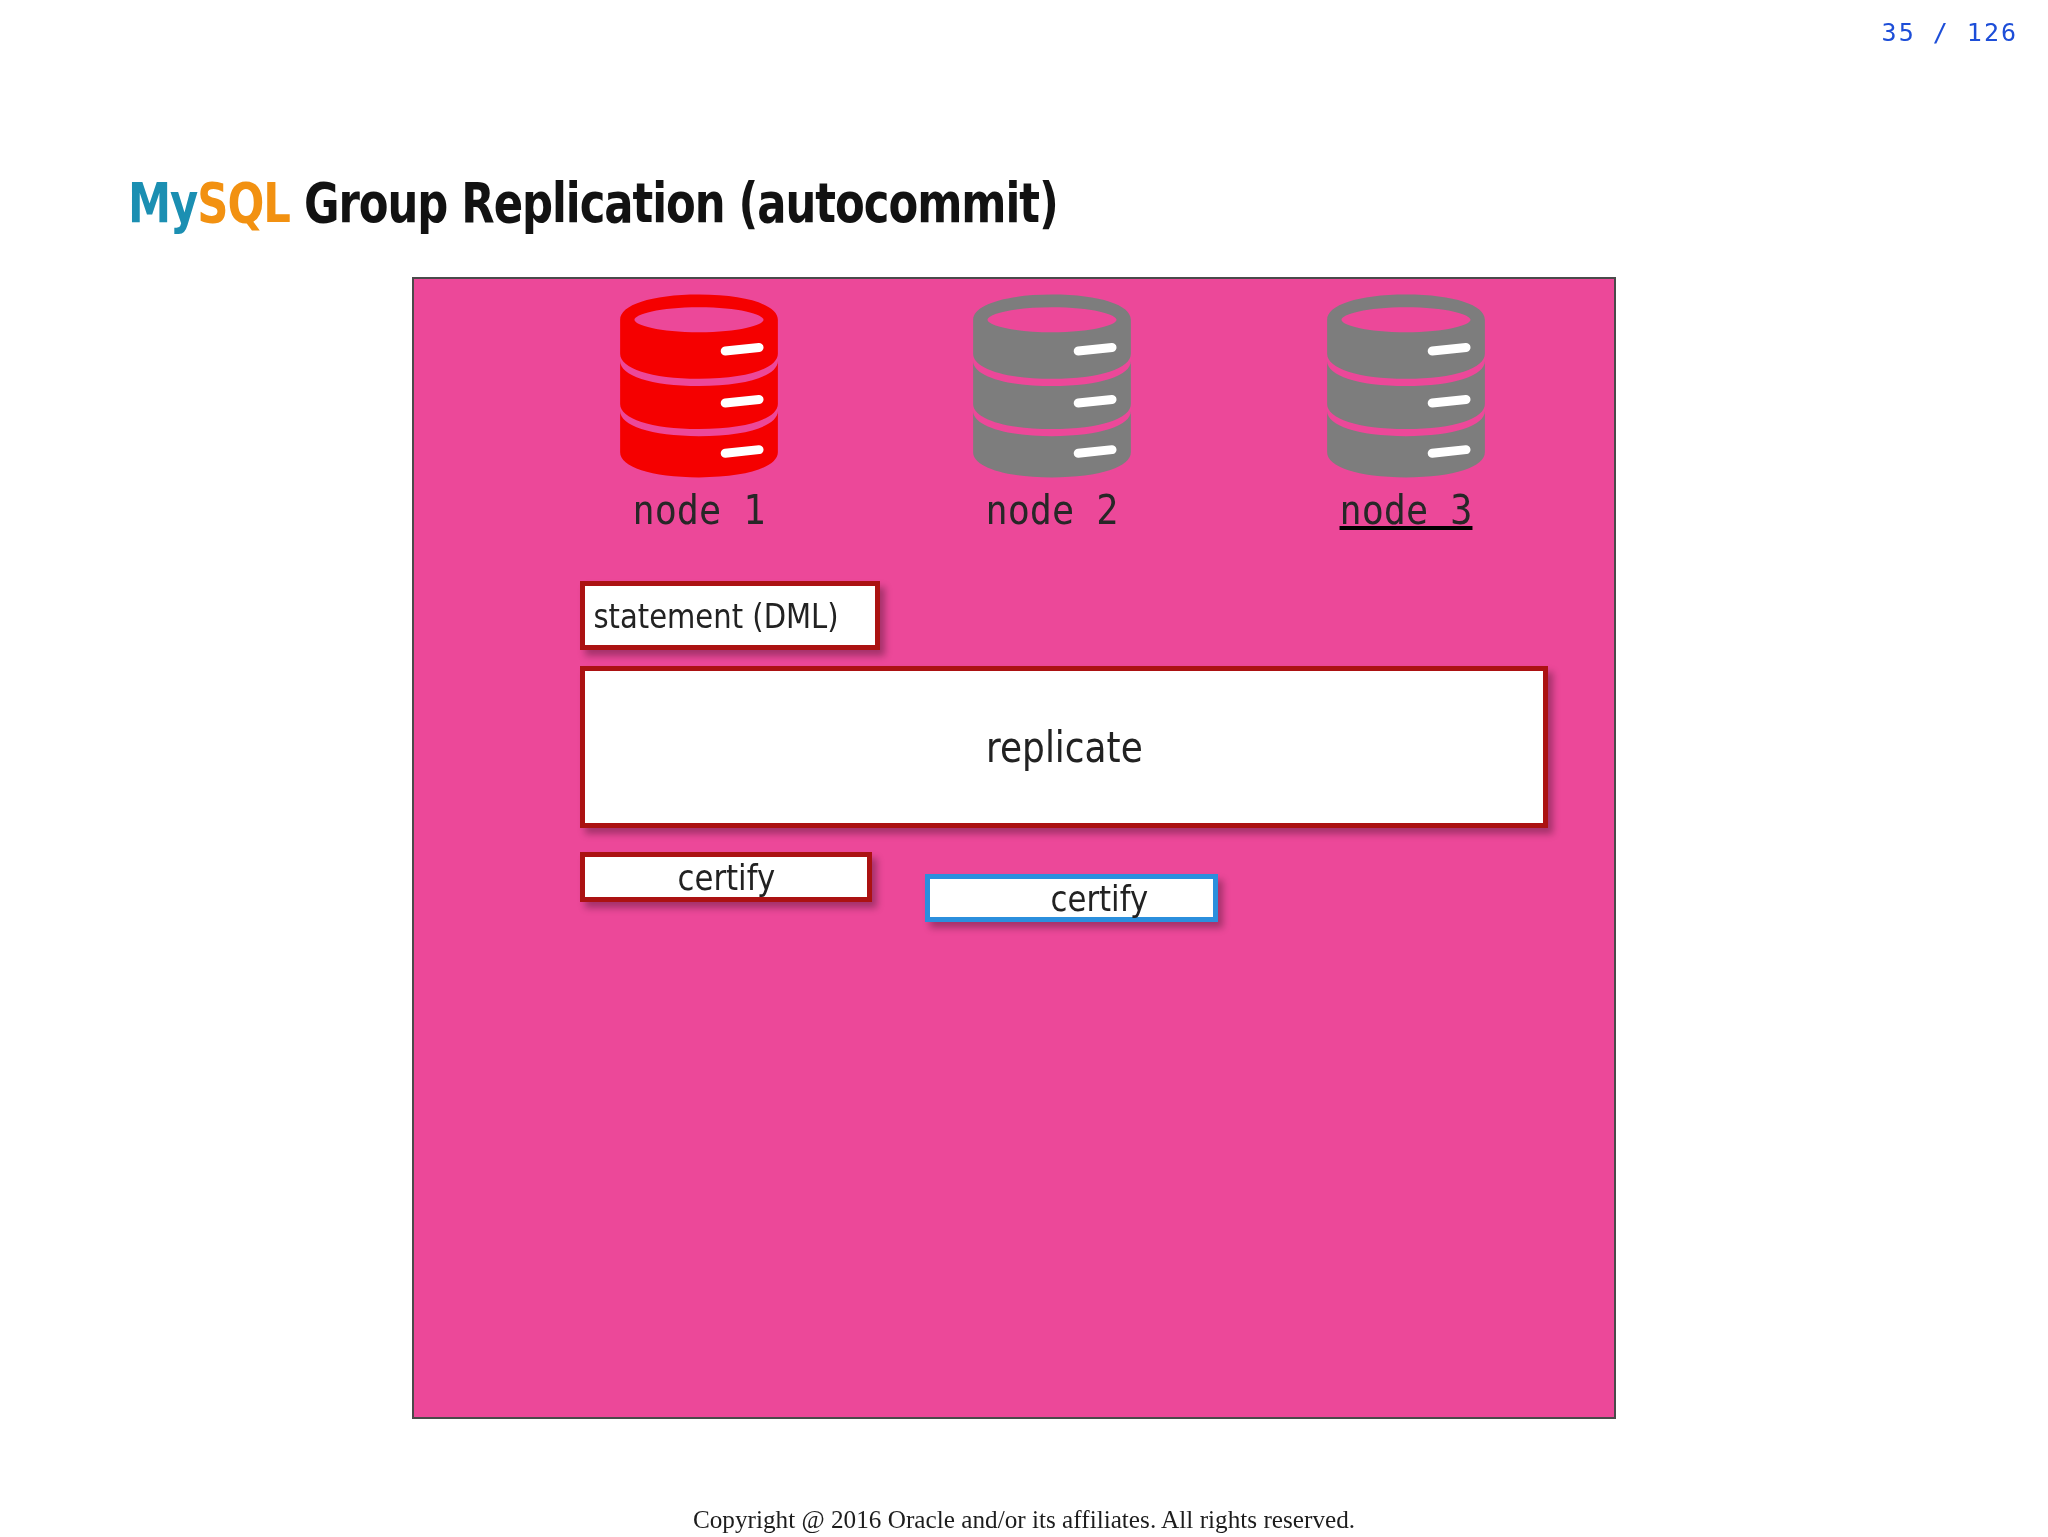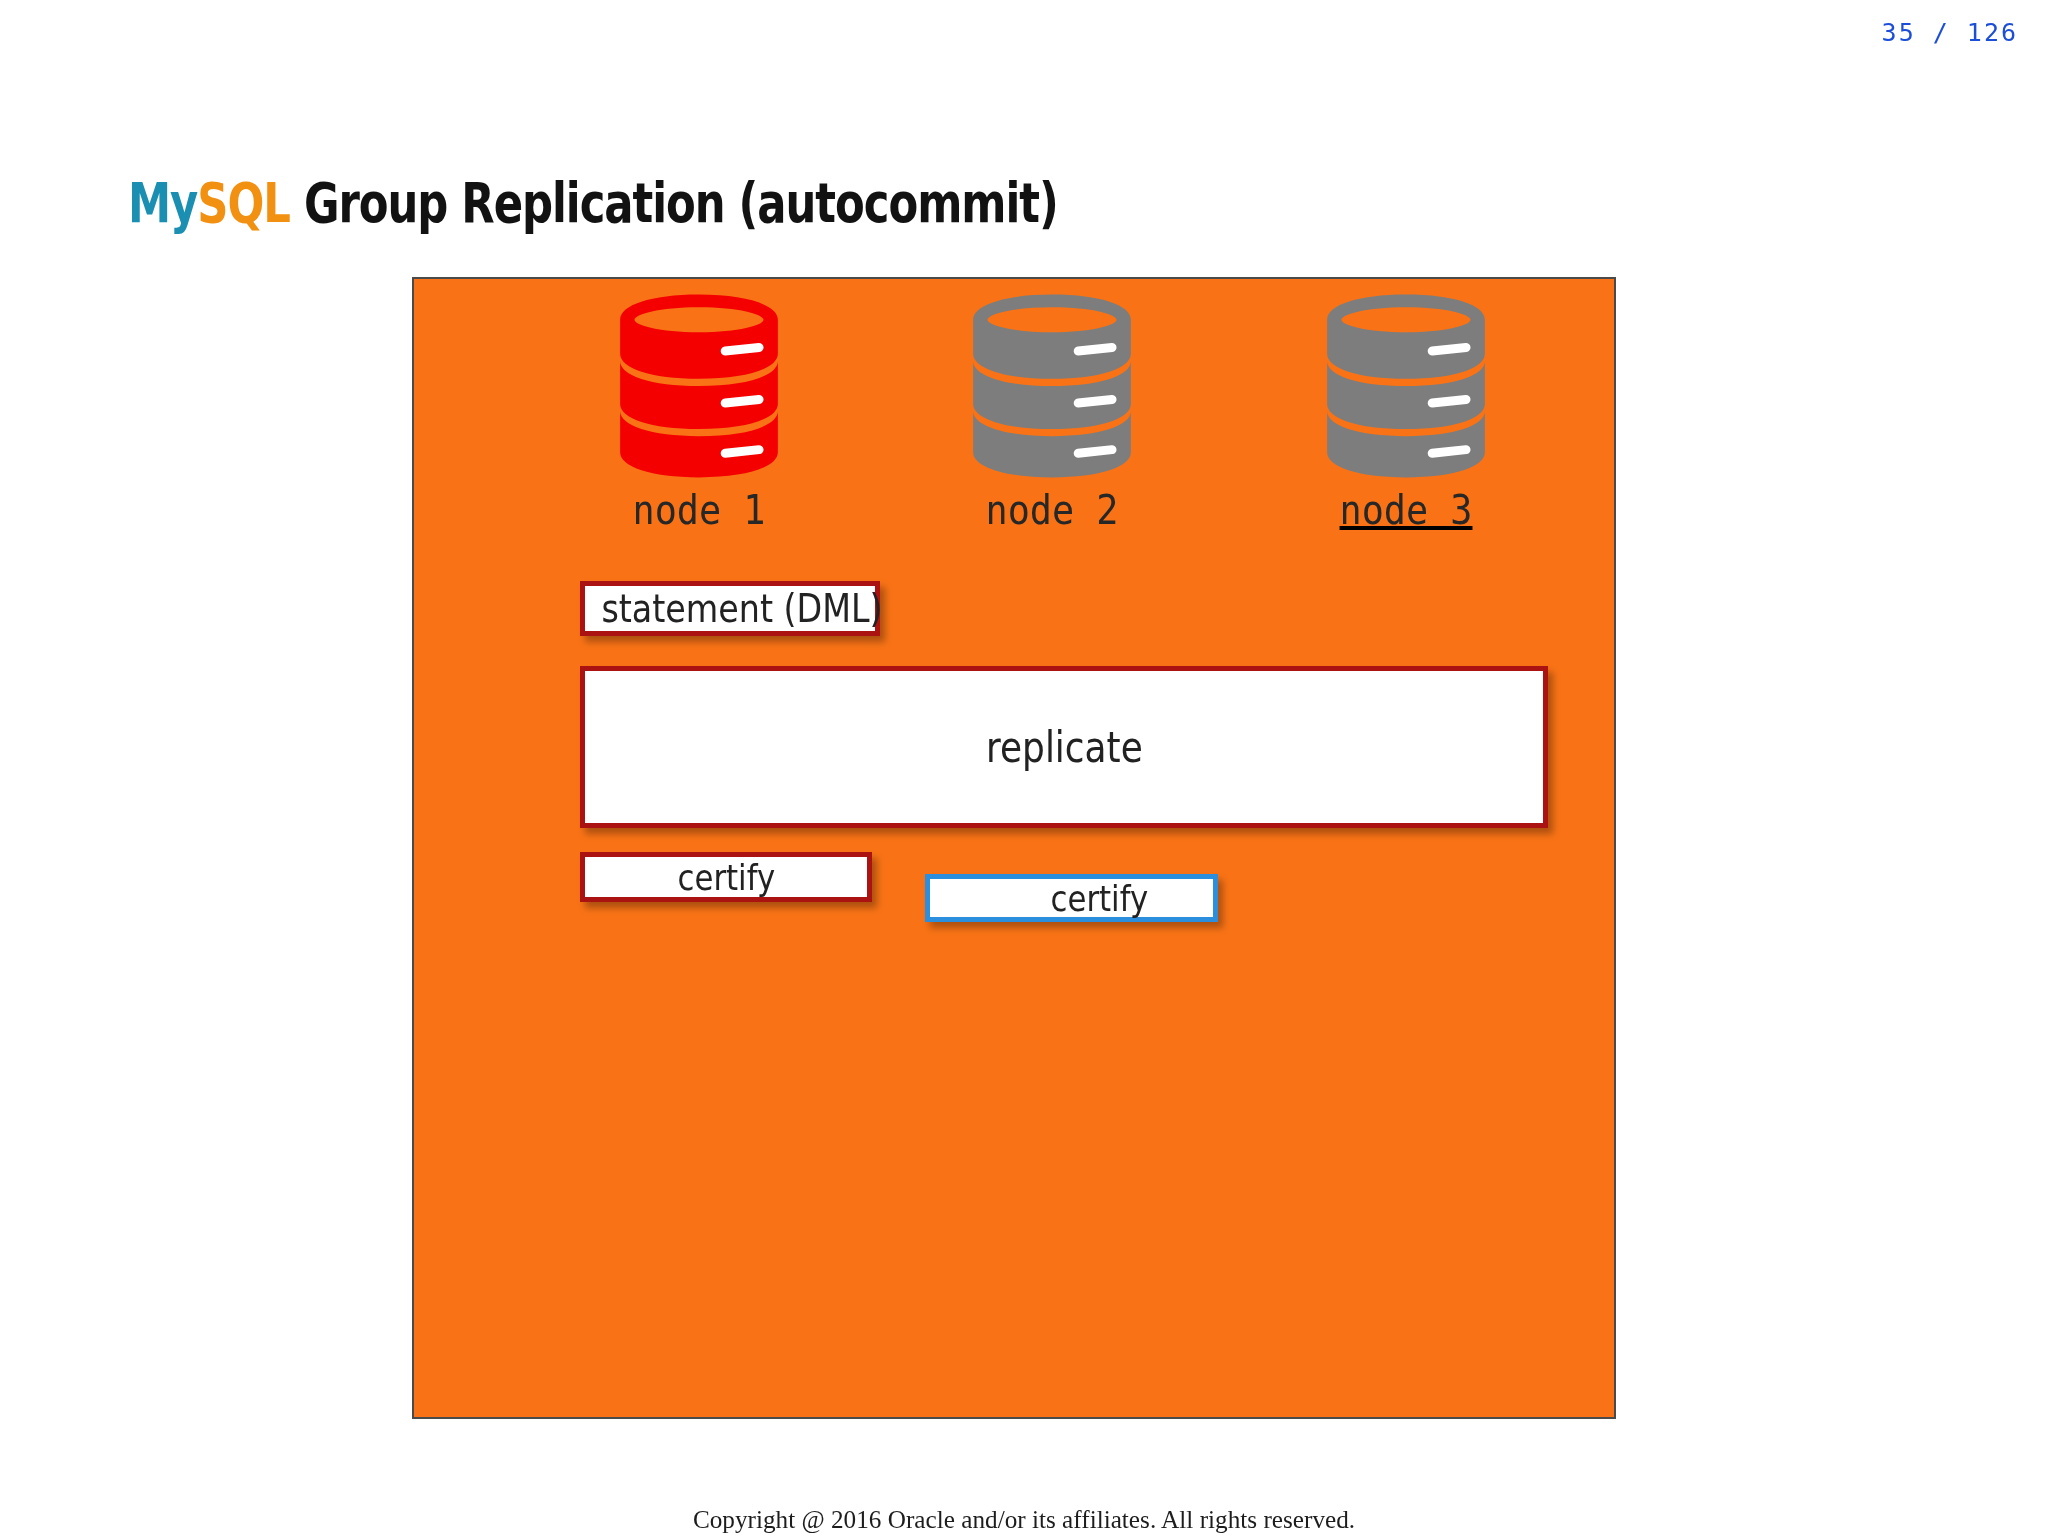--- a/index.html
+++ b/index.html
@@ -45,21 +45,21 @@
   .t-rest { color: #121212; }
 
   
   .diagram-frame {
     position: absolute;
     left: 412px;
     top: 277px;
     width: 1204px;
     height: 1142px;
     border: 2px solid #4a4a4a;
-    background: #f97316;
+    background: #ec4899;
     box-sizing: border-box;
   }
 
   
   .nodes-row {
     position: absolute;
     left: 0;
     top: 12px;
     width: 100%;
     height: 260px;
@@ -101,24 +101,24 @@
     color: #222222;
     box-shadow: 5px 6px 7px rgba(0,0,0,0.30);
   }
   .box-red  { border: 5px solid #ab1212; }
   .box-blue { border: 5px solid #2b8fdd; }
 
   .box-statement {
     left: 580px;
     top: 581px;
     width: 300px;
-    height: 55px;
+    height: 69px;
     justify-content: flex-start;
-    padding-left: 9px;
-    font-size: 39px;
+    padding-left: 2px;
+    font-size: 34px;
   }
   .box-replicate {
     left: 580px;
     top: 666px;
     width: 968px;
     height: 162px;
     justify-content: center;
     font-size: 42px;
   }
   .box-certify-red {

